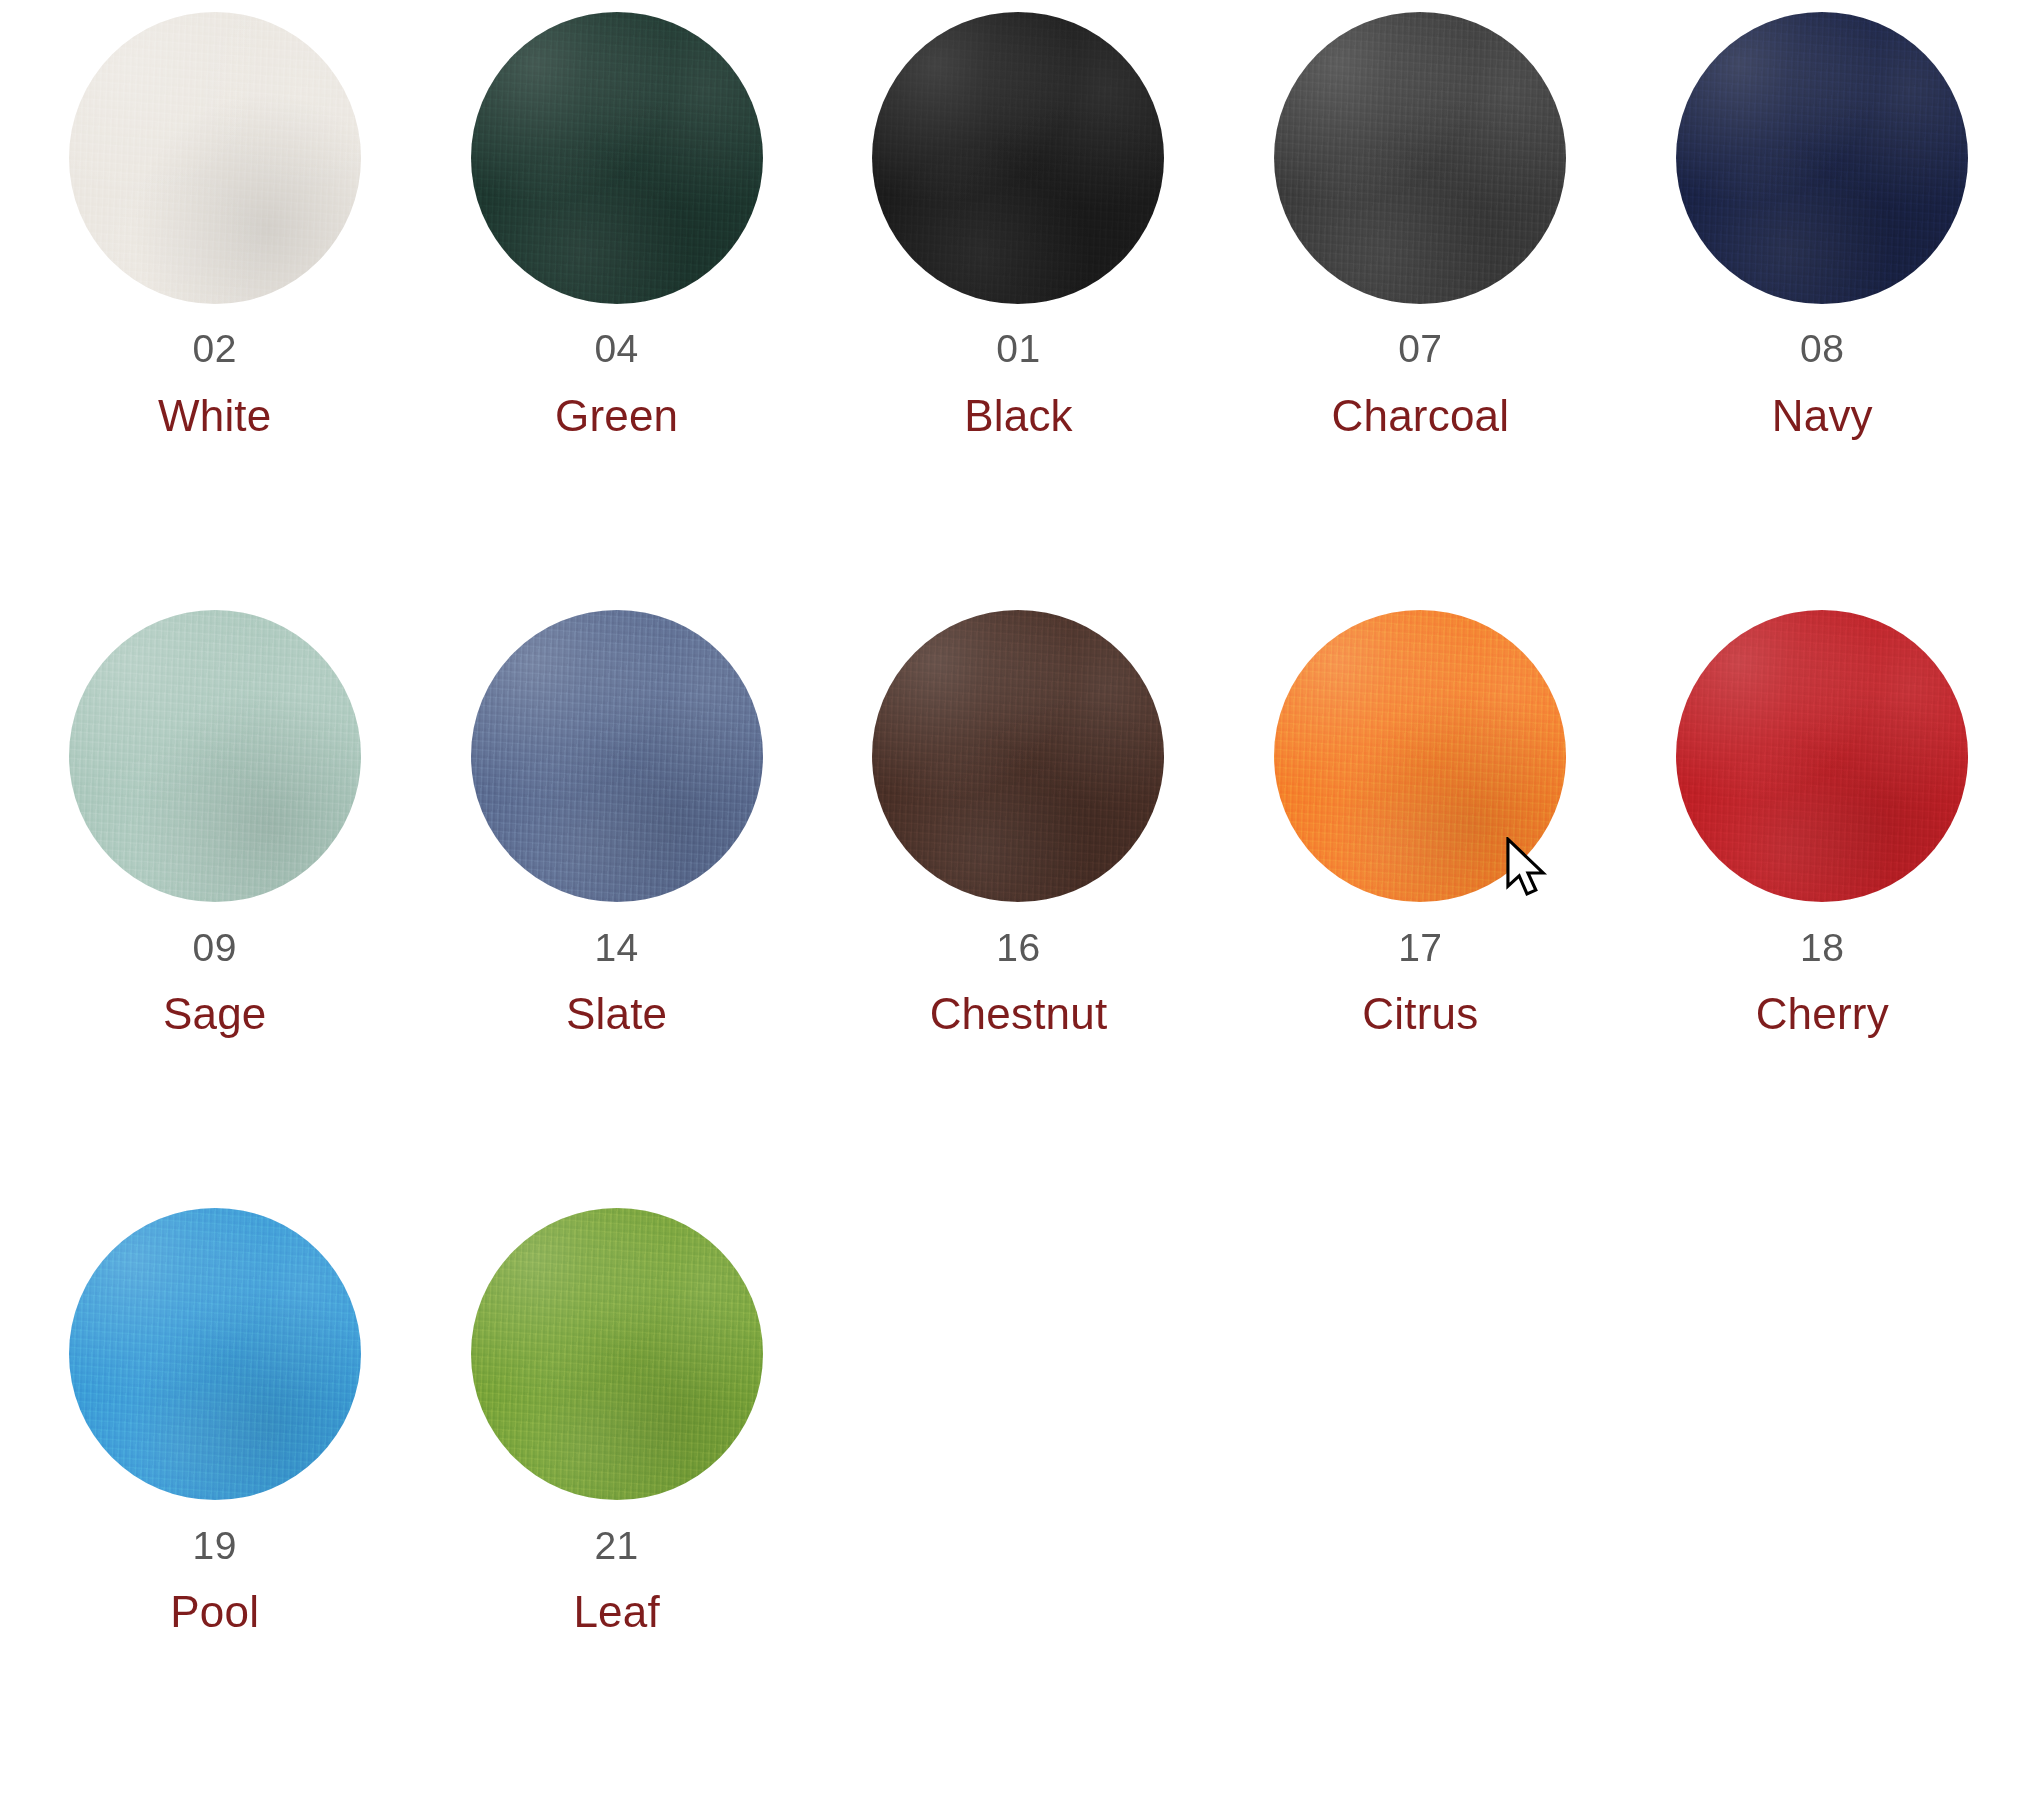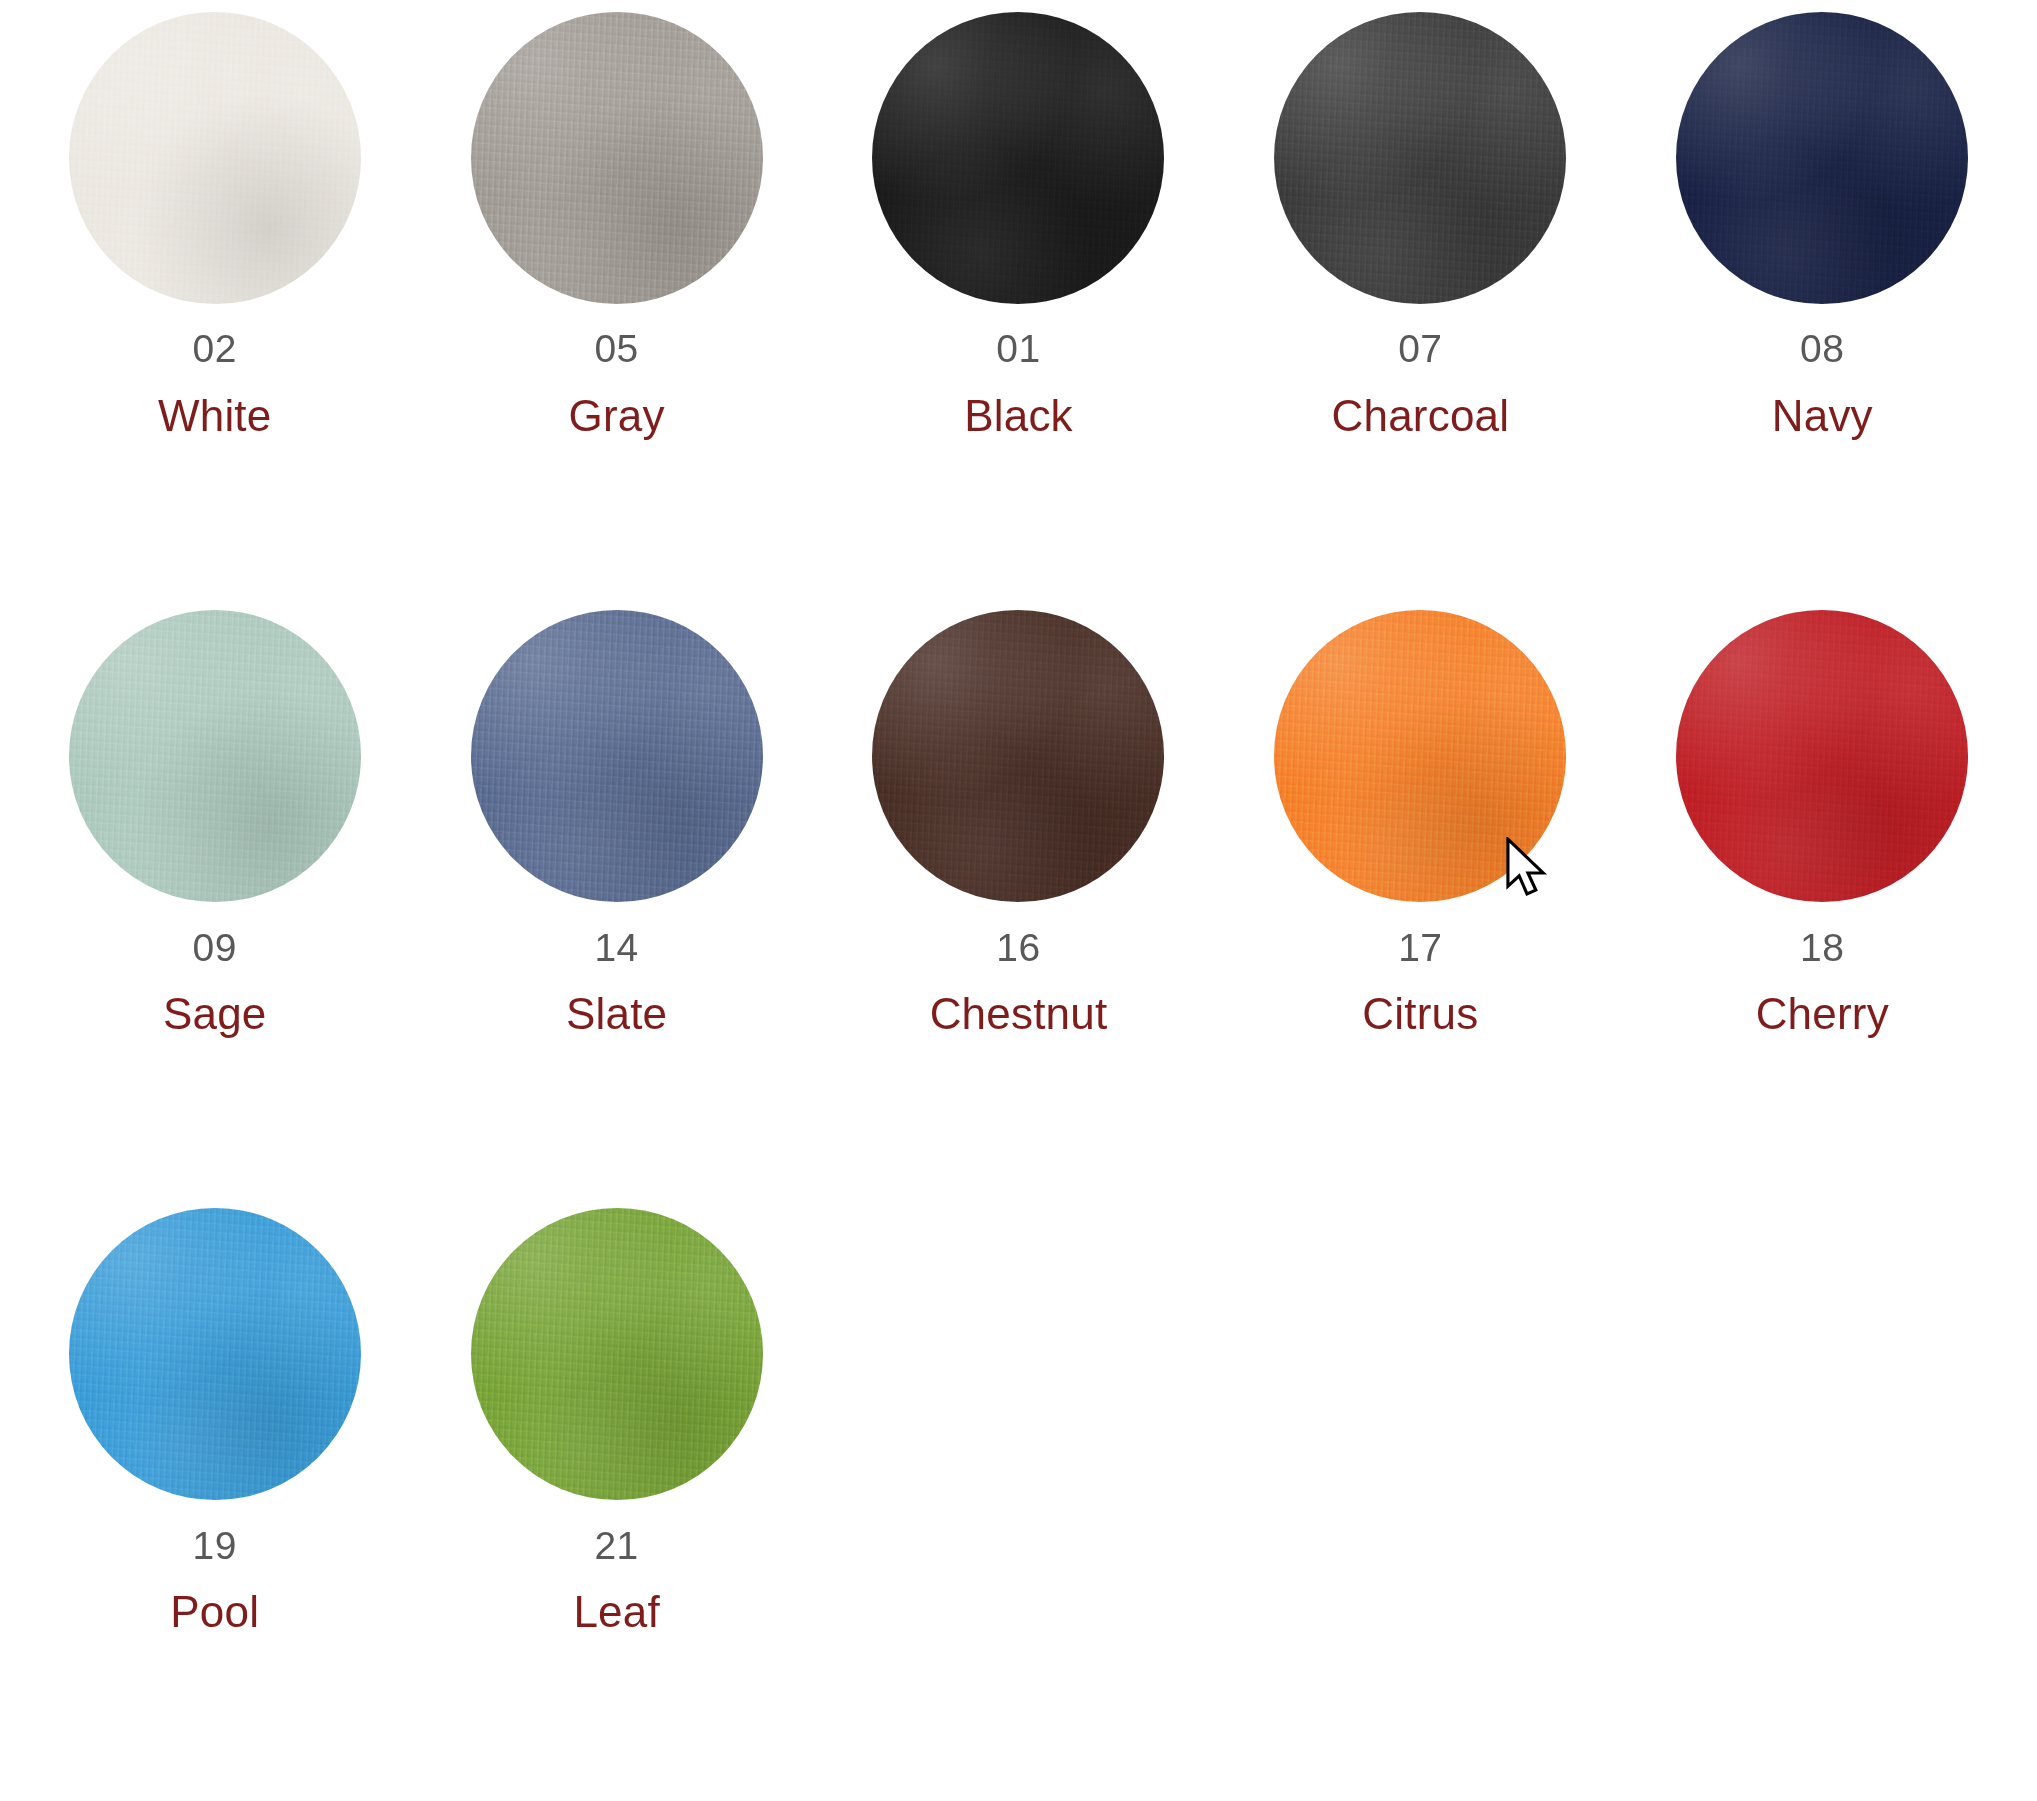--- a/index.html
+++ b/index.html
@@ -122,24 +122,24 @@
 
 <div id="swatch-grid">
     <div class="swatch-cell">
       <div class="swatch-disc" style="background-color: rgb(236, 232, 226);"></div>
       <div class="swatch-caption">
         <span class="swatch-code">02</span>
         <span class="swatch-name">White</span>
       </div>
     </div>
     <div class="swatch-cell">
-      <div class="swatch-disc" style="background-color: rgb(163, 157, 151);"></div>
-      <div class="swatch-caption">
-        <span class="swatch-code">05</span>
-        <span class="swatch-name">Gray</span>
+      <div class="swatch-disc" style="background-color: rgb(30, 56, 48);"></div>
+      <div class="swatch-caption">
+        <span class="swatch-code">04</span>
+        <span class="swatch-name">Green</span>
       </div>
     </div>
     <div class="swatch-cell">
       <div class="swatch-disc" style="background-color: rgb(28, 28, 28);"></div>
       <div class="swatch-caption">
         <span class="swatch-code">01</span>
         <span class="swatch-name">Black</span>
       </div>
     </div>
     <div class="swatch-cell">

